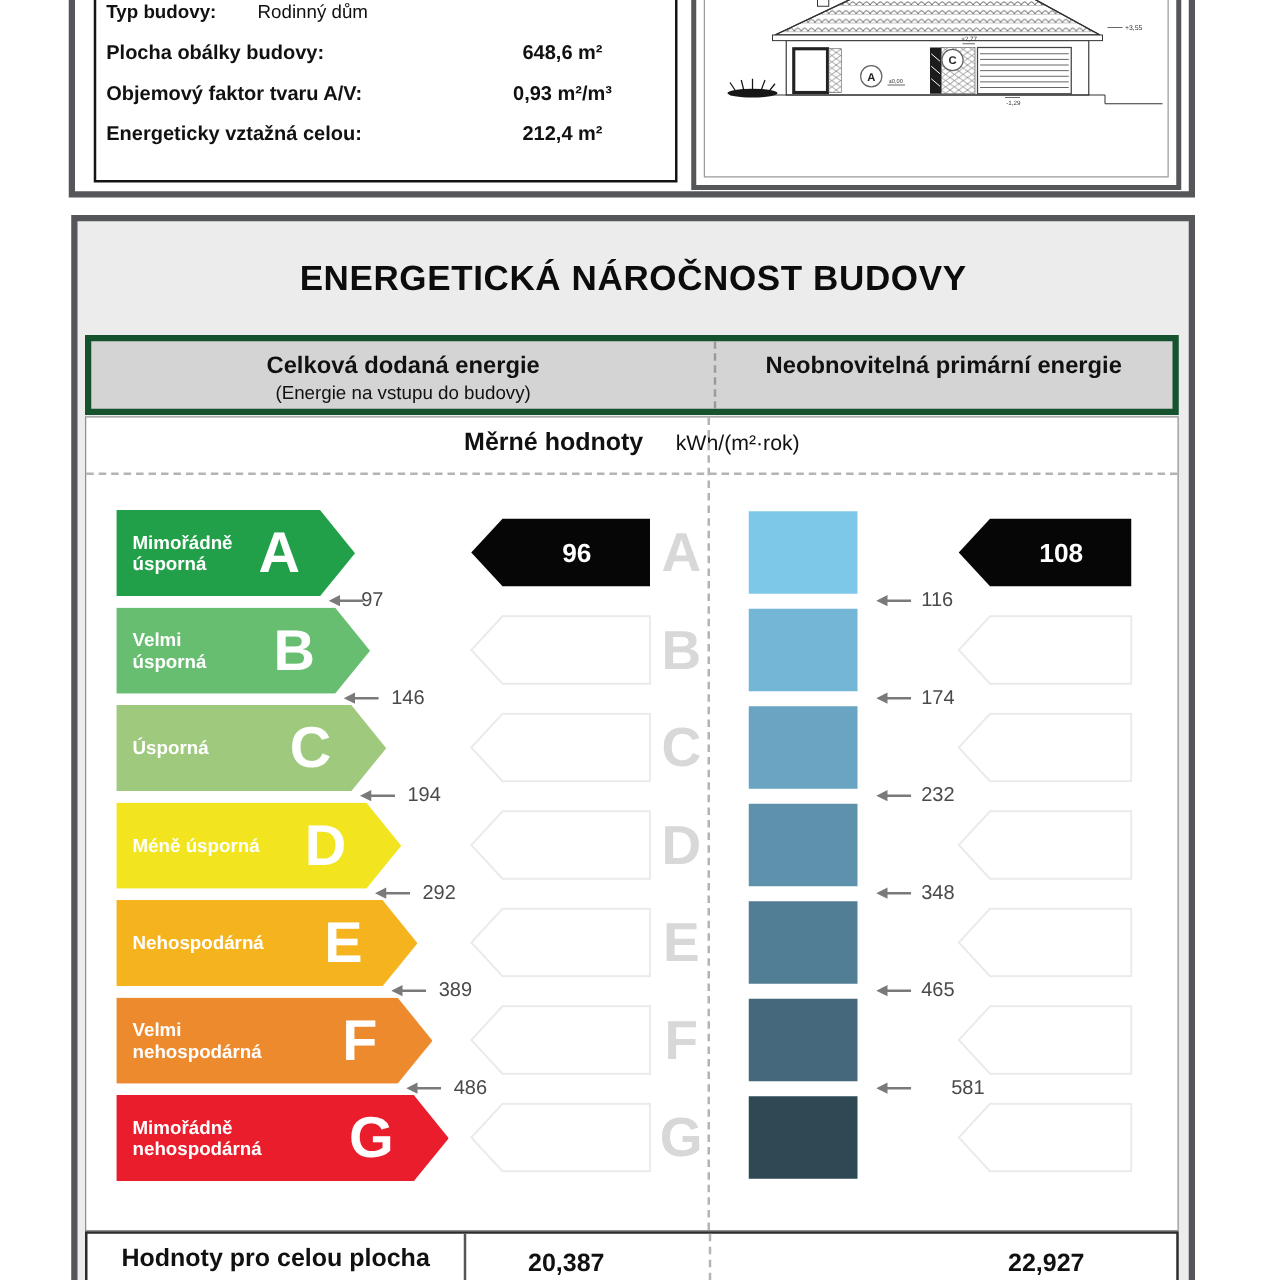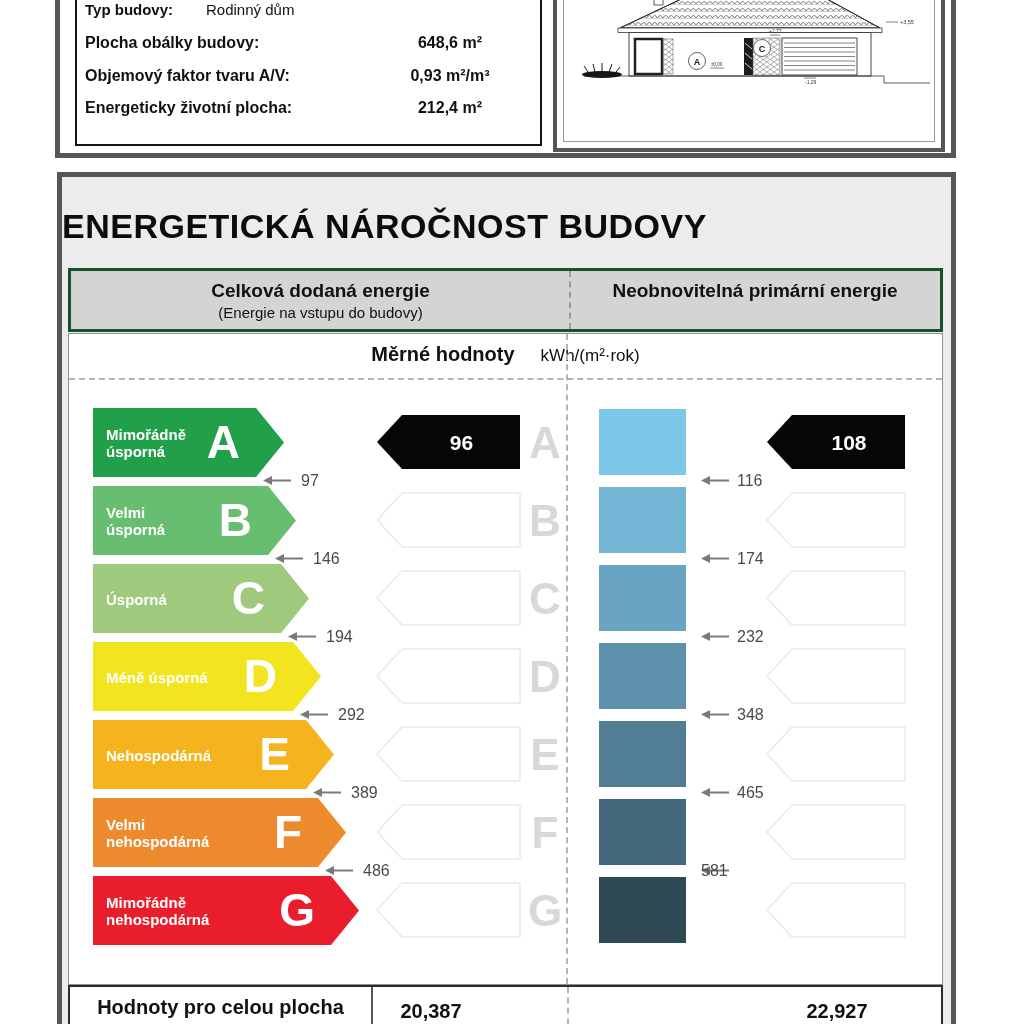--- a/index.html
+++ b/index.html
@@ -16,24 +16,24 @@
   .info-value-inline{position:absolute;left:121px;top:0;font-size:15px;}
   .info-value{position:absolute;left:280px;width:170px;top:0;text-align:center;
               font-weight:bold;font-size:16px;}
   .house-box{position:absolute;left:493px;top:-5px;width:392px;height:166px;
              border:4px solid #55565a;background:#fff;box-sizing:border-box;}
   .house-inner{position:absolute;left:6px;top:6px;right:6px;bottom:6px;
                border:1px solid #9a9a9a;overflow:hidden;}
   
   .main-box{position:absolute;left:57px;top:172px;width:899px;height:900px;
             border:5px solid #55565a;background:#ececec;box-sizing:border-box;}
-  .main-title{position:absolute;left:0;right:0;top:30px;text-align:left;
-              font-size:34px;font-weight:bold;letter-spacing:.5px;color:#0c0c0c;}
+  .main-title{position:absolute;left:0;right:0;top:30px;text-align:center;
+              font-size:28px;font-weight:bold;letter-spacing:.5px;color:#0c0c0c;}
   .col-header{position:absolute;left:6px;top:91px;width:875px;height:64px;
-              background:#d4d4d4;border:3px solid #14532d;box-sizing:border-box;}
+              background:#d4d4d4;border:5px solid #14532d;box-sizing:border-box;}
   .col-cell{position:absolute;top:0;bottom:0;text-align:center;}
   .col-cell.left{left:0;width:499px;}
   .col-cell.right{left:499px;right:0;}
   .col-title{font-size:19px;font-weight:bold;margin-top:9px;}
   .col-sub{font-size:15px;margin-top:2px;}
   .header-divider{position:absolute;left:498px;top:0;bottom:0;border-left:2px dashed #9a9a9a;}
   .panel{position:absolute;left:6px;top:156px;width:875px;height:652px;background:#fff;
          border:1px solid #8e8e8e;box-sizing:border-box;padding-left:29px;}
   .units-row{position:absolute;left:0;right:0;top:9px;text-align:center;}
   .units-bold{font-size:20px;font-weight:bold;}
@@ -50,21 +50,21 @@
   .thr-num{position:absolute;font-size:16px;color:#4a4a4a;}
   .bar{position:absolute;width:87px;height:66px;}
   
   .totals-row{position:absolute;left:6px;top:808px;width:875px;height:62px;background:#fff;
               border:2px solid #2d2d2d;box-sizing:border-box;}
   .totals-label-cell{position:absolute;left:0;top:0;bottom:0;width:301px;
                      border-right:2px solid #555;text-align:center;}
   .totals-label{display:inline-block;margin-top:9px;font-weight:bold;font-size:20px;}
   .totals-val{position:absolute;top:13px;width:140px;text-align:center;
               font-weight:bold;font-size:20px;}
-  .totals-val.lv{left:291px;}
+  .totals-val.lv{left:313px;}
   .totals-val.rv{left:697px;}
   .totals-dash{position:absolute;left:497px;top:0;bottom:0;border-left:2px dashed #b4b4b4;}
 </style>
 </head>
 <body>
 
 <div class="page">
 
   <div class="top-wrap">
     <div class="info-box">
@@ -74,21 +74,21 @@
       </div>
       <div class="info-row" style="top:44px">
         <span class="info-label">Plocha obálky budovy:</span>
         <span class="info-value">648,6 m²</span>
       </div>
       <div class="info-row" style="top:77px">
         <span class="info-label">Objemový faktor tvaru A/V:</span>
         <span class="info-value">0,93 m²/m³</span>
       </div>
       <div class="info-row" style="top:109px">
-        <span class="info-label">Energeticky životní plocha:</span>
+        <span class="info-label">Energeticky vztažná celou:</span>
         <span class="info-value">212,4 m²</span>
       </div>
     </div>
 
     <div class="house-box">
       <div class="house-inner">
         <svg width="370" height="142" viewBox="0 0 370 142">
           <defs>
             <pattern id="tiles" width="11" height="7" patternUnits="userSpaceOnUse">
               <path d="M0 7 Q2.75 2 5.5 7 Q8.25 2 11 7" fill="none" stroke="#444" stroke-width="0.7"></path>
@@ -162,21 +162,21 @@
       <div class="dash-v"></div>
     <div class="cls-arrow" style="left: 24px; top: 74px; width: 191px; background: rgb(33, 160, 73); clip-path: polygon(0px 0px, 85.34% 0px, 100% 50%, 85.34% 100%, 0px 100%);">
           <div class="cls-label">Mimořádně
 úsporná</div>
           <div class="cls-letter">A</div>
         </div>
         <svg width="28" height="11" style="position: absolute; left: 194px; top: 141px;">
           <line x1="7" y1="5.5" x2="28" y2="5.5" stroke="#7a7a7a" stroke-width="2"></line>
           <polygon points="0,5.5 9,1 9,10" fill="#7a7a7a"></polygon>
         </svg>
-        <div class="thr-num" style="left: 232px; top: 138px;">97</div>
+        <div class="thr-num" style="left: 220px; top: 138px;">97</div>
         <svg width="145" height="56" style="position: absolute; left: 307px; top: 80px;">
           <polygon points="144,1 26,1 1,28 26,55 144,55" fill="#060606" stroke="none" stroke-width="1.5"></polygon>
           <text x="85.5" y="35.5" text-anchor="middle" fill="#fff" style="font:bold 21px 'Liberation Sans',sans-serif">96</text>
         </svg>
         <div class="ghost-letter" style="left: 452px; top: 74px; height: 69px; line-height: 69px;">A</div>
         <div class="cls-arrow" style="left: 24px; top: 152px; width: 203px; background: rgb(103, 189, 112); clip-path: polygon(0px 0px, 86.21% 0px, 100% 50%, 86.21% 100%, 0px 100%);">
           <div class="cls-label">Velmi
 úsporná</div>
           <div class="cls-letter">B</div>
         </div>
@@ -295,21 +295,21 @@
         </svg>
         <div class="thr-num" style="left: 668px; top: 450px;">465</div>
         <svg width="140" height="56" style="position: absolute; left: 697px; top: 392px;">
           <polygon points="139,1 26,1 1,28 26,55 139,55" fill="#ffffff" stroke="#eaeaea" stroke-width="1.5"></polygon>
         </svg>
         <div class="bar" style="left: 530px; top: 465px; background: rgb(69, 104, 124);"></div>
         <svg width="28" height="11" style="position: absolute; left: 632px; top: 531px;">
           <line x1="7" y1="5.5" x2="28" y2="5.5" stroke="#7a7a7a" stroke-width="2"></line>
           <polygon points="0,5.5 9,1 9,10" fill="#7a7a7a"></polygon>
         </svg>
-        <div class="thr-num" style="left: 632px; top: 528px;">581</div>
+        <div class="thr-num" style="left: 692px; top: 528px;">581</div>
         <svg width="140" height="56" style="position: absolute; left: 697px; top: 470px;">
           <polygon points="139,1 26,1 1,28 26,55 139,55" fill="#ffffff" stroke="#eaeaea" stroke-width="1.5"></polygon>
         </svg>
         <div class="bar" style="left: 530px; top: 543px; background: rgb(46, 72, 84);"></div>
         <svg width="140" height="56" style="position: absolute; left: 697px; top: 548px;">
           <polygon points="139,1 26,1 1,28 26,55 139,55" fill="#ffffff" stroke="#eaeaea" stroke-width="1.5"></polygon>
         </svg>
       </div>
 
     <div class="totals-row">

